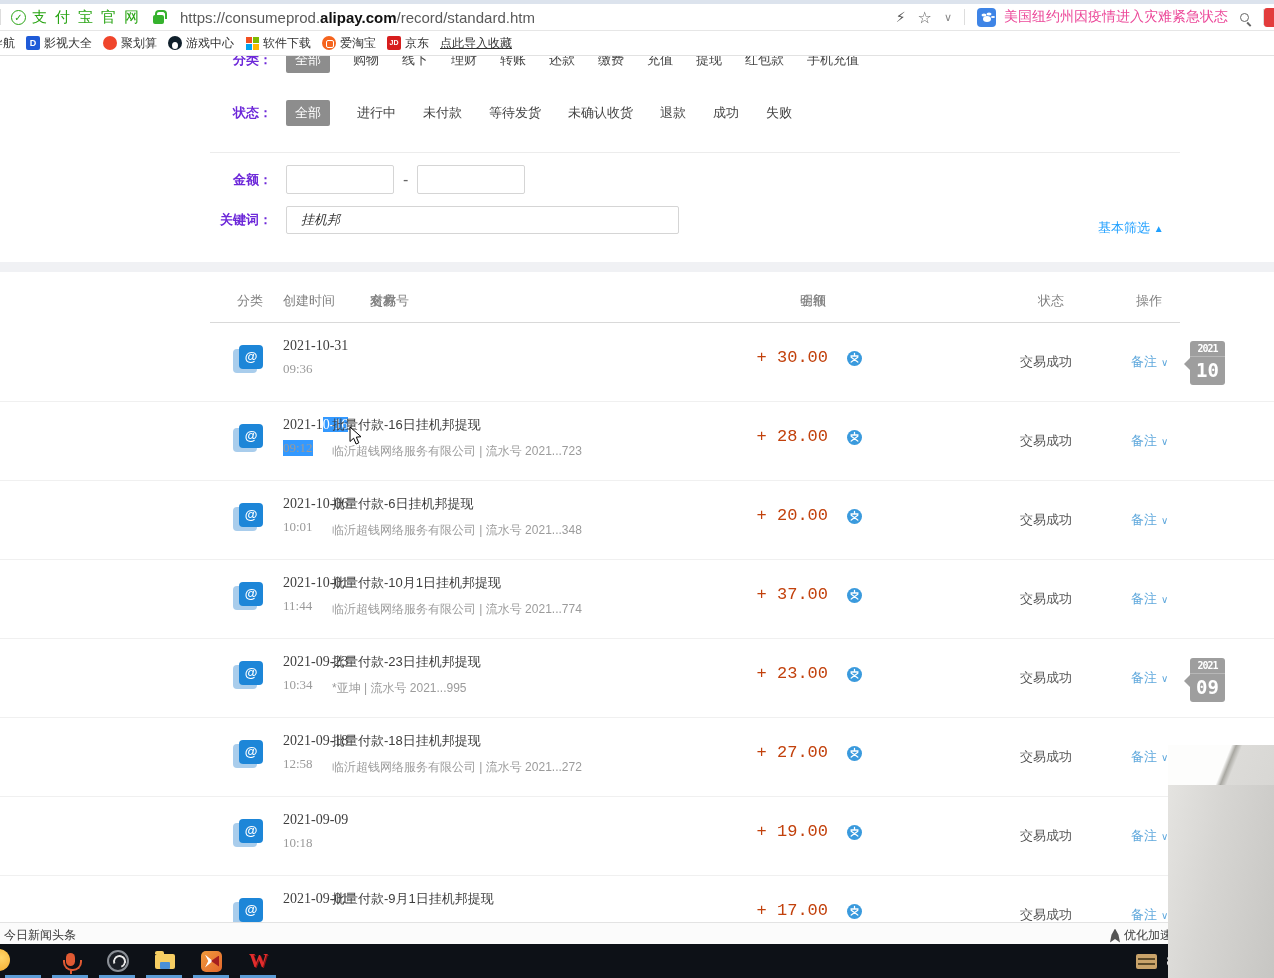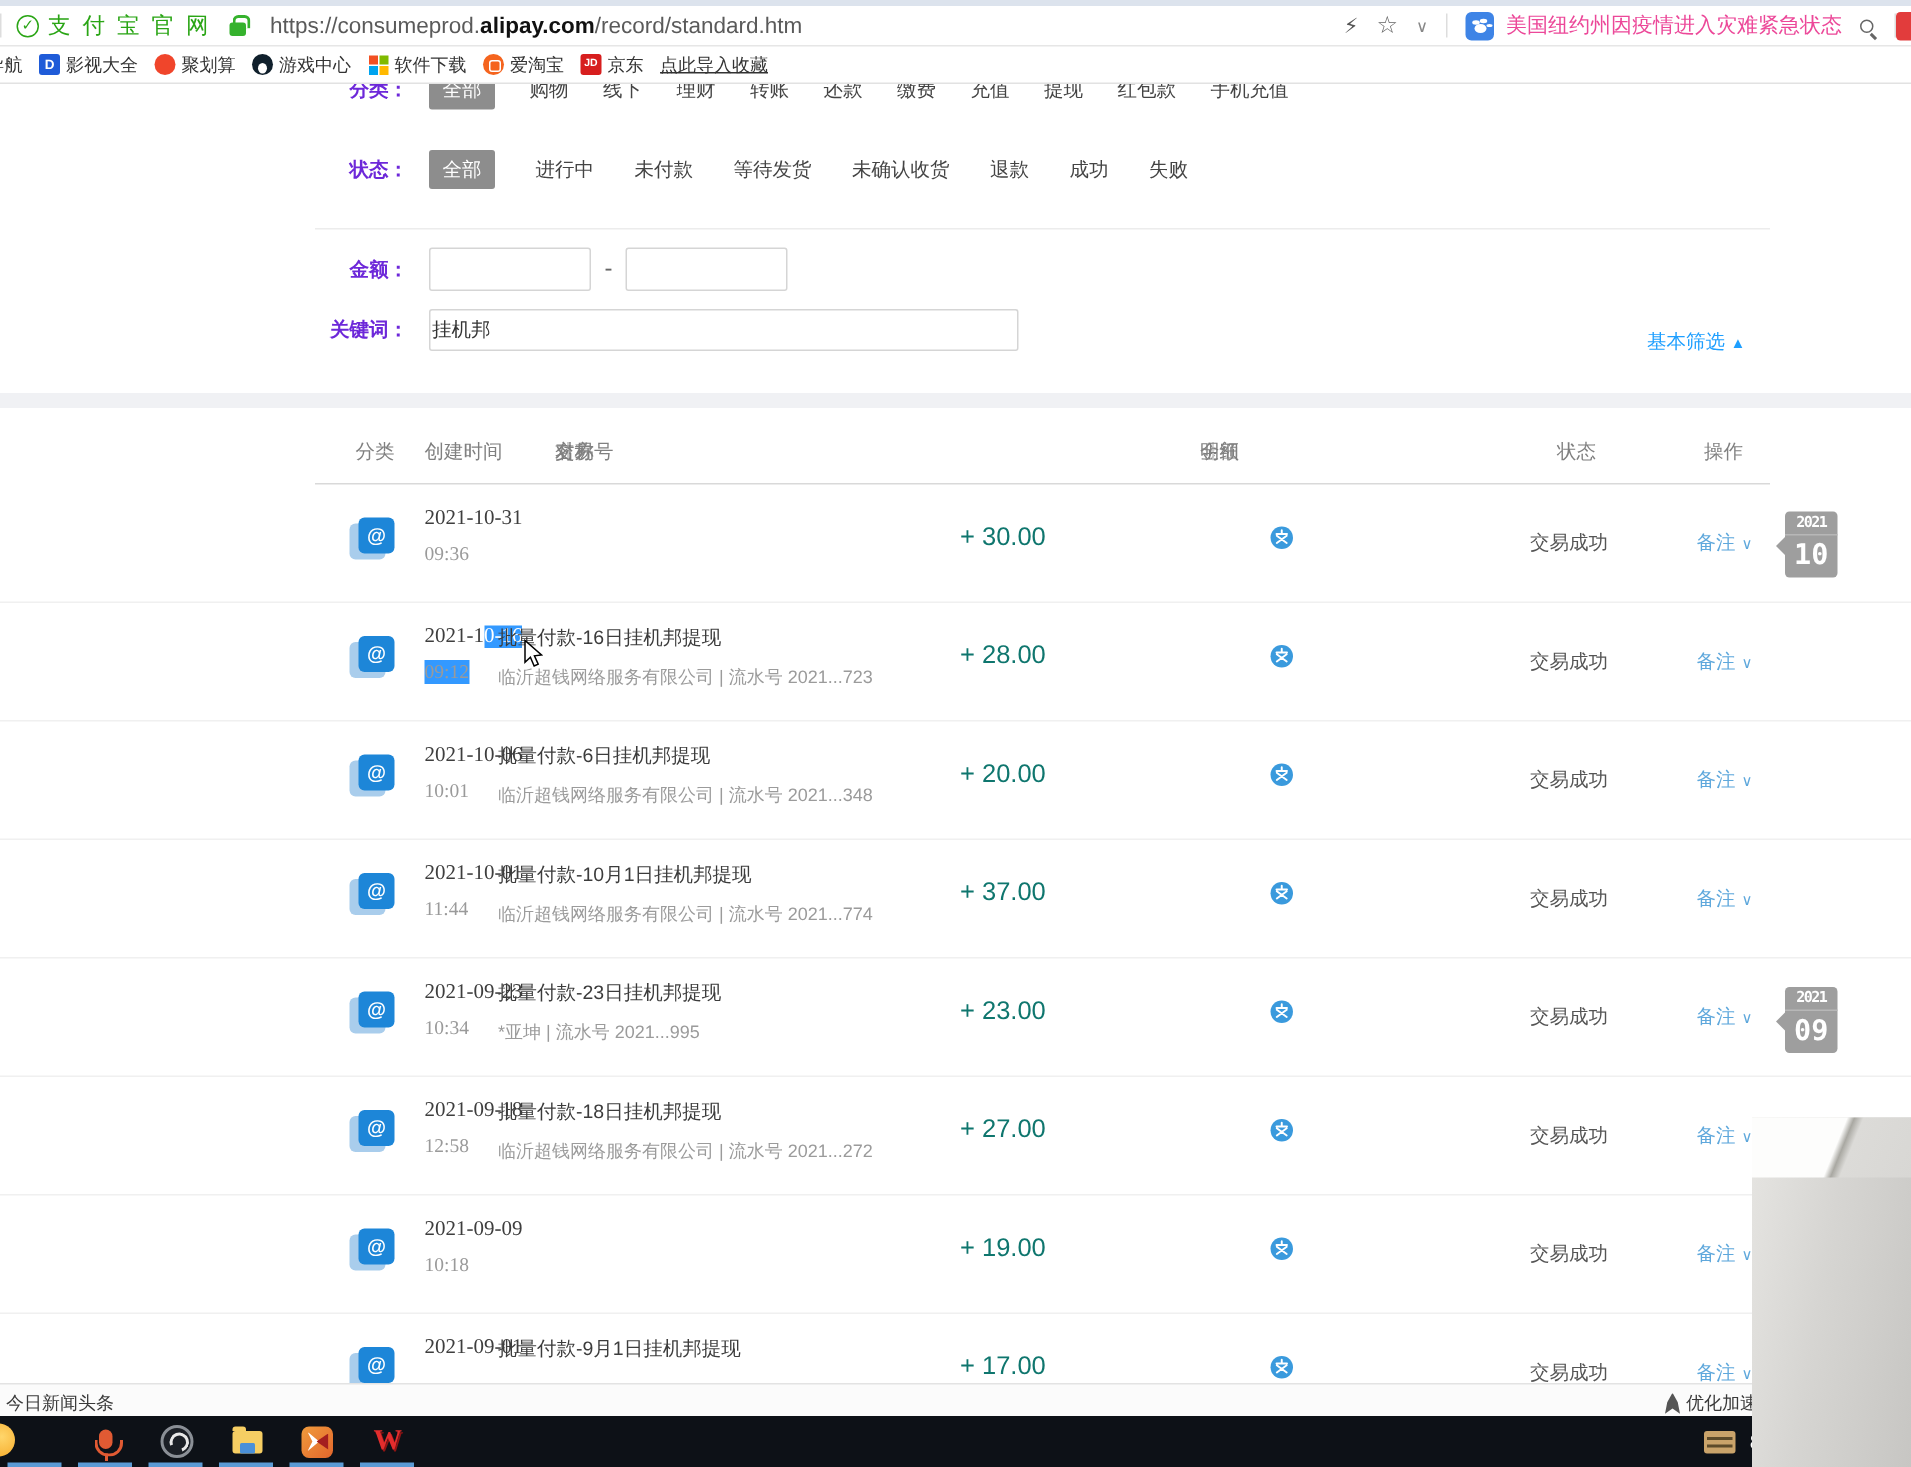--- a/index.html
+++ b/index.html
@@ -77,21 +77,21 @@
 
   .fdivider { position:absolute; top:96px; left:210px; width:970px; height:1px; background:#ececec; }
 
   .row-amount { top:109px; }
   .amt-input { width:108px; height:29px; border:1px solid #d5d5d5; border-radius:2px;
     background:#fff; font-size:13px; padding:0 8px; color:#333; }
   .dash { margin:0 9px; color:#666; }
 
   .row-keyword { top:150px; }
   .kw-input { width:393px; height:28px; border:1px solid #d5d5d5; border-radius:2px;
-    background:#fff; font-size:13px; padding:0 1px; color:#333; }
+    background:#fff; font-size:13px; padding:0 14px; color:#333;font-style:italic; }
 
   .basic-filter { position:absolute; left:1098px; top:163px; color:#1e9fff; font-size:13px;
     cursor:pointer; }
   .basic-filter .tri { font-size:10px; }
 
   .grayband { position:absolute; top:206px; left:0; width:100%; height:10px; background:#f0f1f4; }
 
   .thead { position:absolute; top:236px; left:0; right:0; height:20px; font-size:13px; color:#808080; }
   .thead span { position:absolute; white-space:nowrap;text-align:right; }
   .pipe { color:#ccc; padding:0 7px; }
@@ -108,22 +108,22 @@
     border-radius:4px; background:#1d86d8; color:#fff; font-size:13px; font-weight:bold;
     text-align:center; line-height:24px; }
   .dt { position:absolute; left:283px; top:15px; }
   .dt .date { font-size:14px; color:#3e3e3e; font-family:"Liberation Serif","DejaVu Serif",serif; }
   .dt .time { font-size:13px; color:#9a9a9a; margin-top:7px;
     font-family:"Liberation Serif","DejaVu Serif",serif; display:inline-block; }
   .sel { background:#3399ff; color:#fff; }
   .info { position:absolute; left:332px; top:14px; }
   .info .title { font-size:13px; color:#3c3c3c; }
   .info .party { font-size:12px; color:#9b9b9b; margin-top:9px; }
-  .amt { position:absolute; left:640px; width:188px; top:25px; text-align:left;
-    font-size:17px; color:#0f766e; font-family:Liberation Sans, sans-serif; }
+  .amt { position:absolute; left:640px; width:188px; top:25px; text-align:right;
+    font-size:17px; color:#c2410c; font-family:Liberation Mono, monospace; }
   .p-icon { position:absolute; left:847px; top:28px; width:15px; height:15px;
     border-radius:50%; background:#3a9add; }
   .st { position:absolute; left:1008px; width:76px; top:30px; text-align:center;
     font-size:13px; color:#555; }
   .act { position:absolute; left:1131px; top:30px; color:#5fa8dc; font-size:13px; cursor:pointer; }
   .act .chev { font-size:10px; margin-left:4px; }
 
   .cursor { position:absolute; left:349px; top:24px; z-index:5; }
 
   .month-badge { position:absolute; left:1190px; width:35px; height:44px; background:#9e9e9e;

